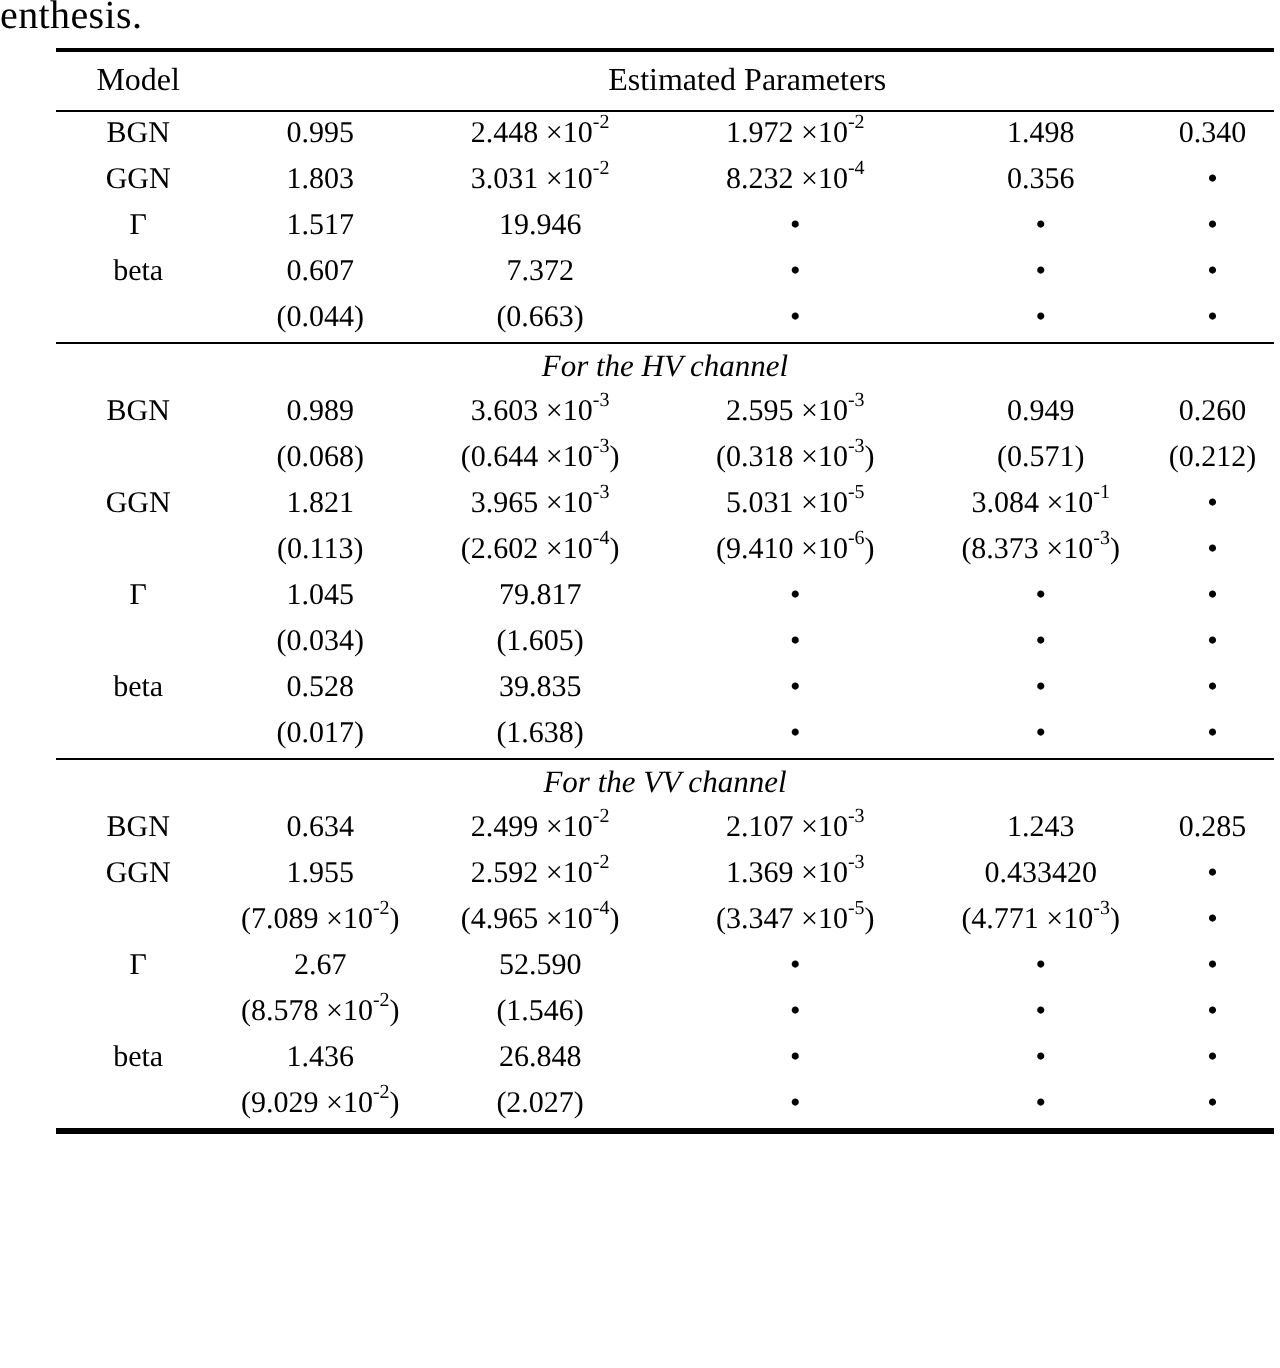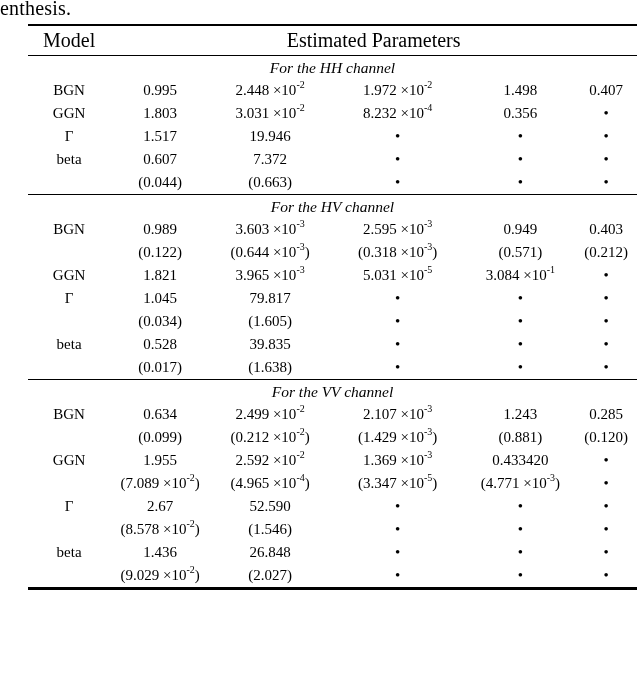--- a/index.html
+++ b/index.html
@@ -38,21 +38,21 @@
   table.paper-table td {
     padding: 0;
     margin: 0;
     text-align: center;
     font-weight: normal;
     white-space: nowrap;
     overflow: visible;
   }
   thead th {
     height: 29px;
-    font-size: 20px;
+    font-size: 16px;
     border-bottom: 1.5px solid #000;
     vertical-align: middle;
   }
   tbody td {
     height: 23px;
     line-height: 23px;
     vertical-align: middle;
   }
   tr.section-title-row td {
     font-style: italic;
@@ -86,30 +86,27 @@
       <col style="width:10.1%">
     </colgroup>
     <thead>
       <tr>
         <th>Model</th>
         <th colspan="5">Estimated Parameters</th>
       </tr>
     </thead>
     <tbody id="table-body">
 
-    <tr class="section-title-row">
-          <td colspan="6">For the HH channel</td>
-        </tr>
         <tr>
           <td>BGN</td>
           <td>0.995</td>
           <td>2.448 ×10<sup>-2</sup></td>
           <td>1.972 ×10<sup>-2</sup></td>
           <td>1.498</td>
-          <td>0.407</td>
+          <td>0.340</td>
         </tr>
         <tr>
           <td>GGN</td>
           <td>1.803</td>
           <td>3.031 ×10<sup>-2</sup></td>
           <td>8.232 ×10<sup>-4</sup></td>
           <td>0.356</td>
           <td>•</td>
         </tr>
         <tr>
@@ -138,36 +135,44 @@
         </tr>
         <tr class="section-title-row ruled">
           <td colspan="6">For the HV channel</td>
         </tr>
         <tr>
           <td>BGN</td>
           <td>0.989</td>
           <td>3.603 ×10<sup>-3</sup></td>
           <td>2.595 ×10<sup>-3</sup></td>
           <td>0.949</td>
-          <td>0.403</td>
-        </tr>
-        <tr>
-          <td></td>
-          <td>(0.122)</td>
+          <td>0.260</td>
+        </tr>
+        <tr>
+          <td></td>
+          <td>(0.068)</td>
           <td>(0.644 ×10<sup>-3</sup>)</td>
           <td>(0.318 ×10<sup>-3</sup>)</td>
           <td>(0.571)</td>
           <td>(0.212)</td>
         </tr>
         <tr>
           <td>GGN</td>
           <td>1.821</td>
           <td>3.965 ×10<sup>-3</sup></td>
           <td>5.031 ×10<sup>-5</sup></td>
           <td>3.084 ×10<sup>-1</sup></td>
+          <td>•</td>
+        </tr>
+        <tr>
+          <td></td>
+          <td>(0.113)</td>
+          <td>(2.602 ×10<sup>-4</sup>)</td>
+          <td>(9.410 ×10<sup>-6</sup>)</td>
+          <td>(8.373 ×10<sup>-3</sup>)</td>
           <td>•</td>
         </tr>
         <tr>
           <td>Γ</td>
           <td>1.045</td>
           <td>79.817</td>
           <td>•</td>
           <td>•</td>
           <td>•</td>
         </tr>
@@ -200,28 +205,20 @@
         </tr>
         <tr>
           <td>BGN</td>
           <td>0.634</td>
           <td>2.499 ×10<sup>-2</sup></td>
           <td>2.107 ×10<sup>-3</sup></td>
           <td>1.243</td>
           <td>0.285</td>
         </tr>
         <tr>
-          <td></td>
-          <td>(0.099)</td>
-          <td>(0.212 ×10<sup>-2</sup>)</td>
-          <td>(1.429 ×10<sup>-3</sup>)</td>
-          <td>(0.881)</td>
-          <td>(0.120)</td>
-        </tr>
-        <tr>
           <td>GGN</td>
           <td>1.955</td>
           <td>2.592 ×10<sup>-2</sup></td>
           <td>1.369 ×10<sup>-3</sup></td>
           <td>0.433420</td>
           <td>•</td>
         </tr>
         <tr>
           <td></td>
           <td>(7.089 ×10<sup>-2</sup>)</td>

